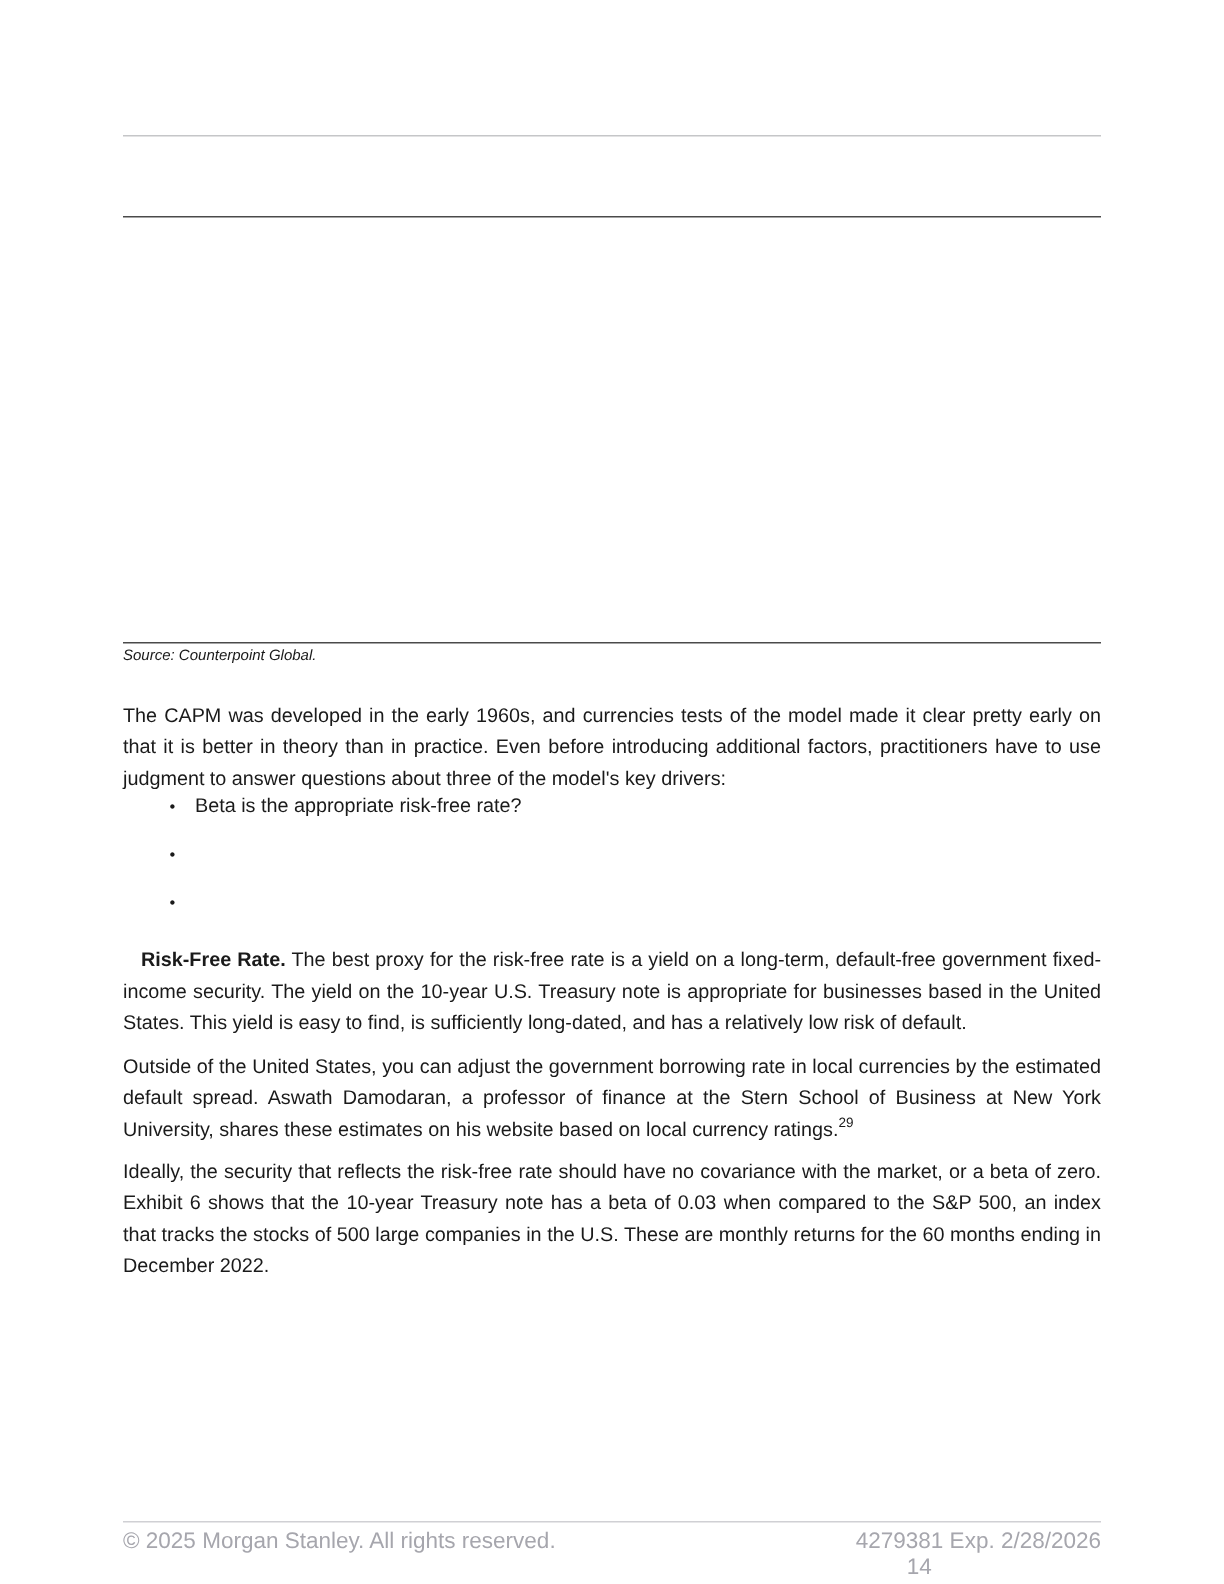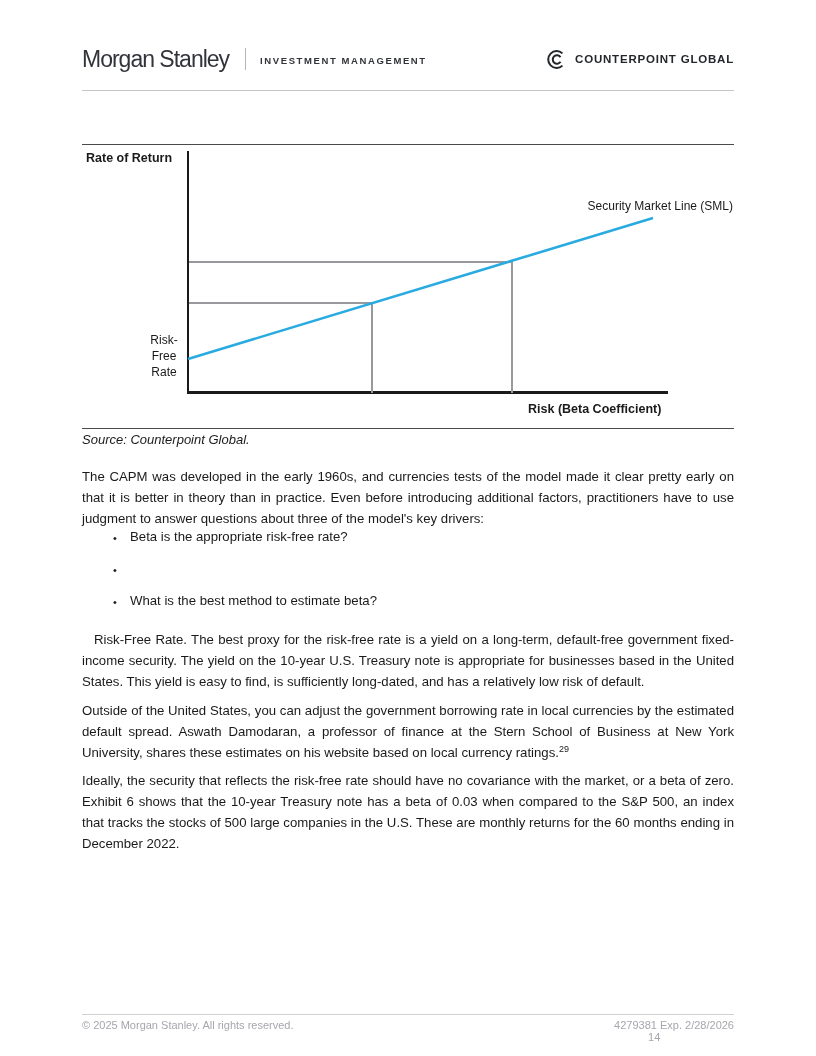--- a/index.html
+++ b/index.html
@@ -84,107 +84,75 @@
   .sml-svg { position: absolute; left: 0; top: 0; }
   .sml-label {
     position: absolute; right: 1px; top: 53px; font-size: 12px;
   }
   .rf-label {
     position: absolute; left: 60px; top: 186px; width: 44px;
     text-align: center; font-size: 12px; line-height: 16px;
   }
 
   .source-rule { top: 428px; border-top: 1px solid var(--rule-dark); }
-  .source-note { top: 432px; font-size: 13px; font-style: italic; }
+  .source-note { top: 432px; font-size: 10px; font-style: italic; }
 
   
   .para {
     font-size: 13.2px; line-height: 21px; text-align: justify;
   }
   .p1 { top: 453px; }
   .p2 { top: 616px; }
   .p3 { top: 687px; }
   .p4 { top: 757px; }
-  .bold-lead { font-weight: 400; padding-left: 12px; }
+  .bold-lead { font-weight: 700; padding-left: 12px; }
   sup { font-size: 9px; line-height: 0; }
 
   .bullet-row {
     padding-left: 48px; box-sizing: border-box;
     font-size: 13.2px; line-height: 18px;
   }
   .b1 { top: 528px; } .b2 { top: 560px; } .b3 { top: 592px; }
   .bullet-dot {
     position: absolute; left: 31px; top: 1px; font-size: 11px;
   }
 
   
   .footer-rule { top: 1014px; border-top: 1px solid #d0d0d4; }
   .footer-row {
     top: 1019px; display: flex; justify-content: space-between;
-    font-size: 11px; color: var(--footer-gray);
+    font-size: 15px; color: var(--footer-gray);
   }
   .footer-right { display: flex; flex-direction: column; }
   .footer-page { margin-left: 34px; }
 </style>
 </head>
 <body>
 
 <div class="page">
 
-  <div class="abs content-x brand-row">
-    <div class="brand-left">
-      <span class="ms-wordmark">Morgan Stanley</span>
-      <span class="brand-divider"></span>
-      <span class="im-label">INVESTMENT MANAGEMENT</span>
-    </div>
-    <div class="brand-right">
-      <svg class="cg-icon" width="23" height="23" viewBox="0 0 24 24">
-        <path d="M 18.2 5.6 A 8.8 8.8 0 1 0 18.2 18.4" fill="none" stroke="#23272b" stroke-width="2.1"></path>
-        <path d="M 16.2 9.6 A 4.4 4.4 0 1 0 16.2 14.4" fill="none" stroke="#23272b" stroke-width="2.1"></path>
-      </svg>
-      <span class="cg-label">COUNTERPOINT GLOBAL</span>
-    </div>
-  </div>
   <div class="abs content-x header-rule"></div>
 
   <div class="abs content-x title-rule"></div>
 
-  <div class="abs content-x chart">
-    <div class="y-axis-label">Rate of Return</div>
-    <div class="y-axis"></div>
-    <div class="x-axis"></div>
-    <div class="callout callout-high"></div>
-    <div class="callout callout-low"></div>
-    <svg class="sml-svg" width="652" height="276" viewBox="0 0 652 276">
-      <line x1="106" y1="213" x2="571" y2="72" stroke="#29abe2" stroke-width="2.6"></line>
-    </svg>
-    <div class="sml-label">Security Market Line (SML)</div>
-    <div class="rf-label">
-      <span style="display:block">Risk-</span>
-      <span style="display:block">Free</span>
-      <span style="display:block">Rate</span>
-    </div>
-    <div class="x-axis-label">Risk (Beta Coefficient)</div>
-  </div>
 
   <div class="abs content-x source-rule"></div>
   <div class="abs content-x source-note">Source: Counterpoint Global.</div>
 
   <p class="abs content-x para p1">The CAPM was developed in the early 1960s, and currencies tests of the model made it clear pretty early on that it is better in theory than in practice. Even before introducing additional factors, practitioners have to use judgment to answer questions about three of the model's key drivers:</p>
 
   <div class="abs content-x bullet-row b1">
     <span class="bullet-dot">•</span>
     <span>Beta is the appropriate risk-free rate?</span>
   </div>
   <div class="abs content-x bullet-row b2">
     <span class="bullet-dot">•</span>
   </div>
   <div class="abs content-x bullet-row b3">
     <span class="bullet-dot">•</span>
-    <span>What is the best method to estimate beta?</span>
   </div>
 
   <p class="abs content-x para p2">
     <span class="bold-lead">Risk-Free Rate.</span><span> The best proxy for the risk-free rate is a yield on a long-term, default-free government fixed-income security. The yield on the 10-year U.S. Treasury note is appropriate for businesses based in the United States. This yield is easy to find, is sufficiently long-dated, and has a relatively low risk of default.</span>
   </p>
 
   <p class="abs content-x para p3">
     <span>Outside of the United States, you can adjust the government borrowing rate in local currencies by the estimated default spread. Aswath Damodaran, a professor of finance at the Stern School of Business at New York University, shares these estimates on his website based on local currency ratings.</span><sup>29</sup>
   </p>
 

